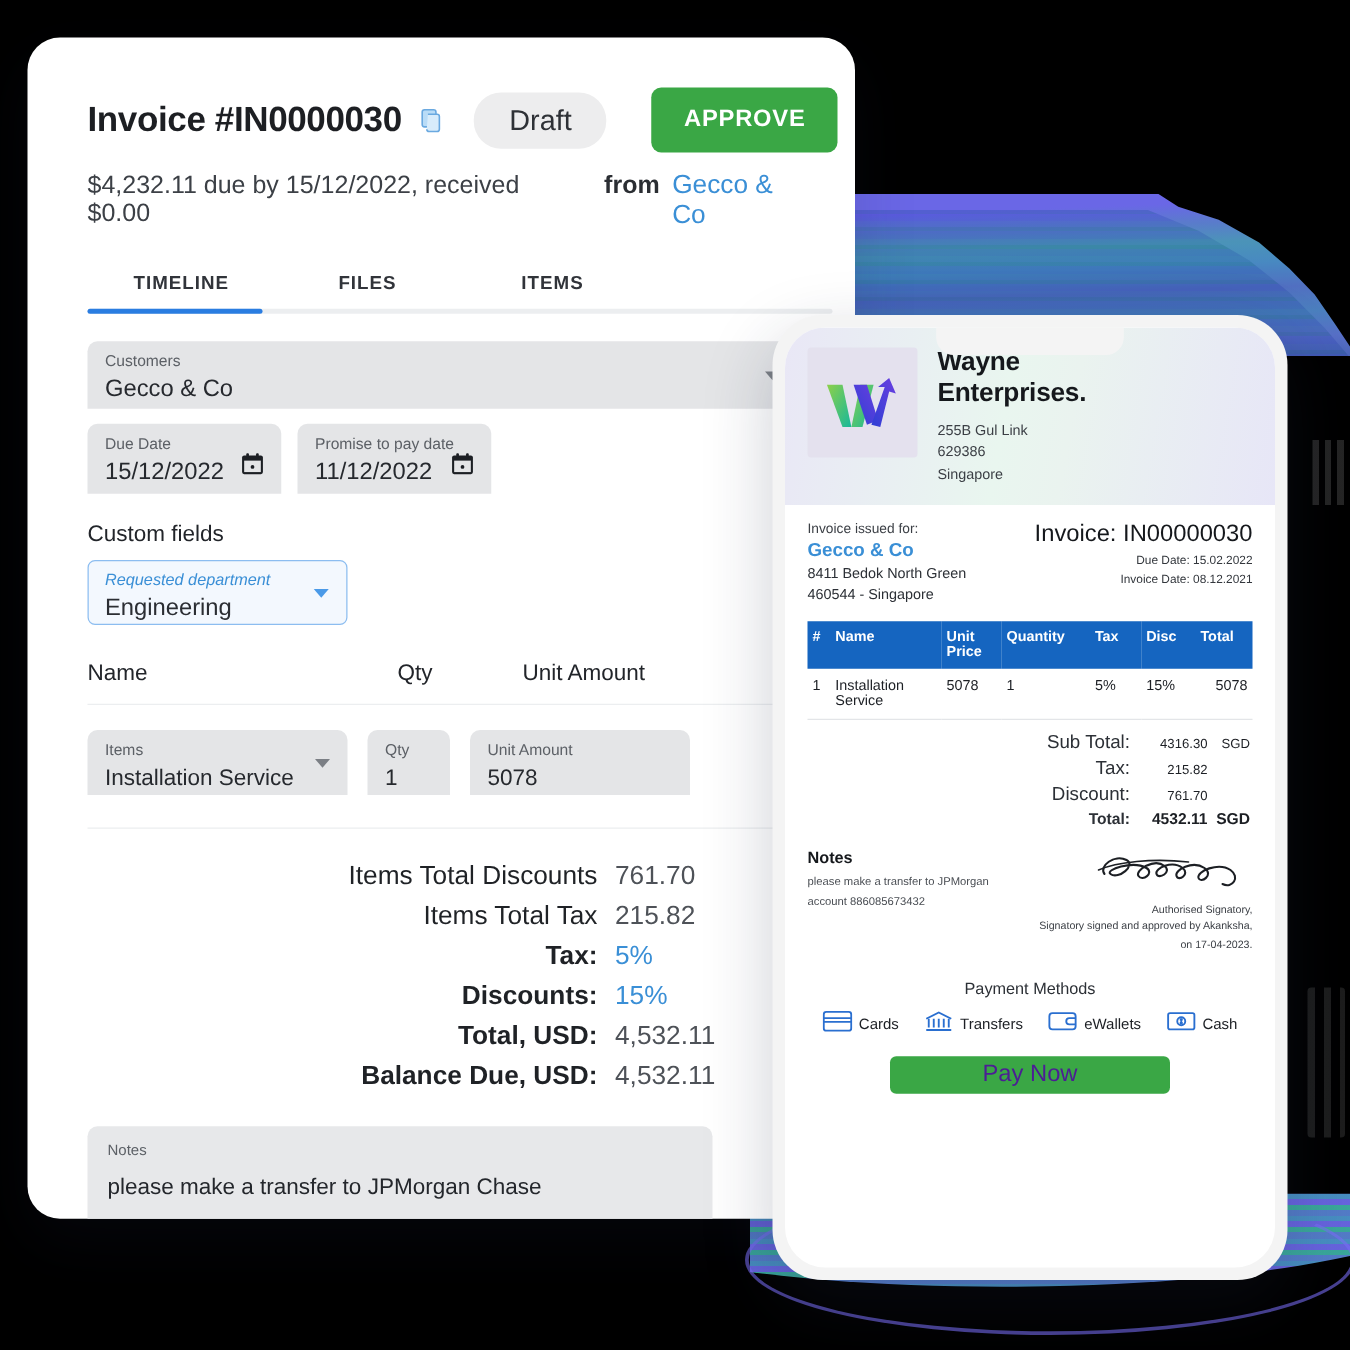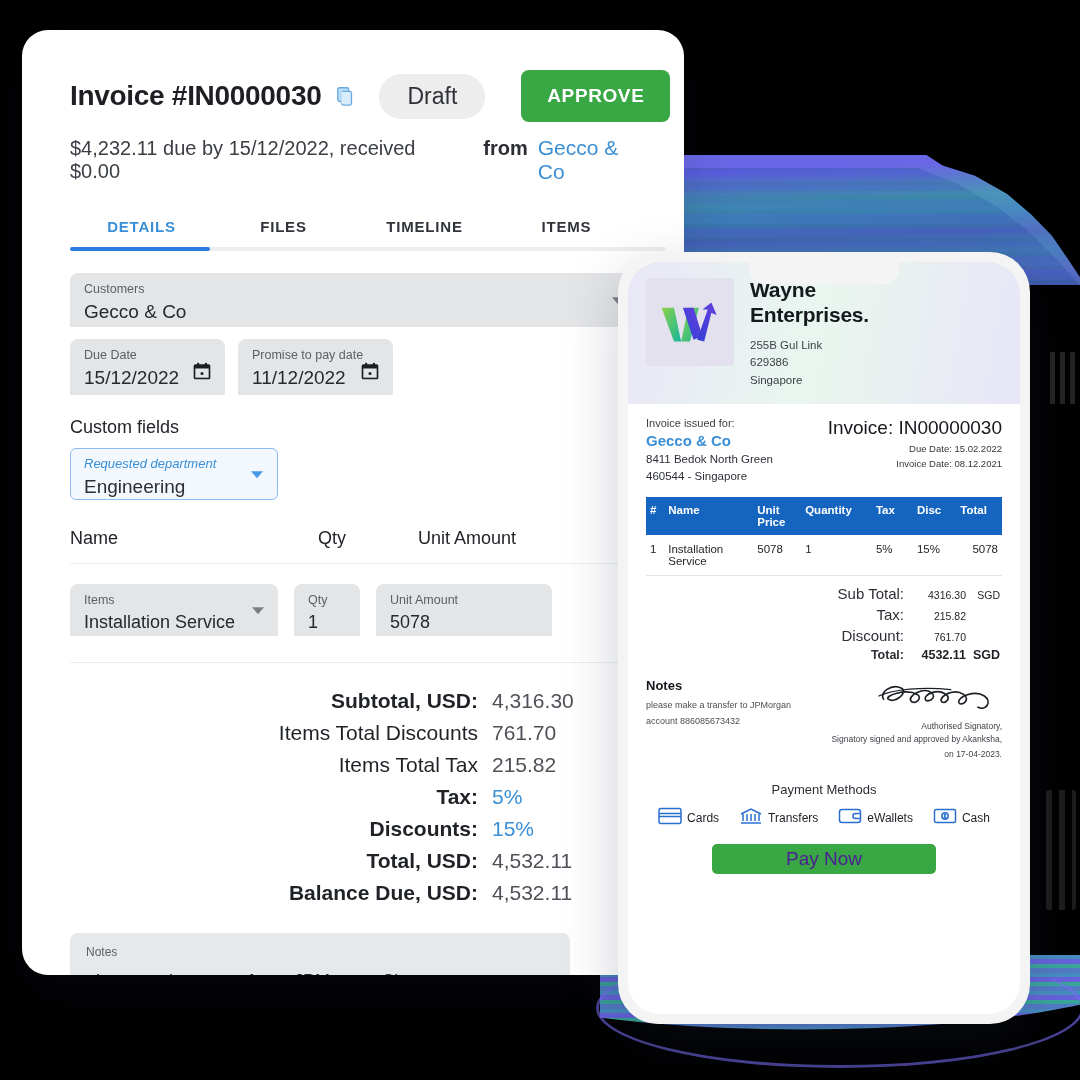--- a/index.html
+++ b/index.html
@@ -309,23 +309,22 @@
         <button class="approve-btn">APPROVE</button>
       </div>
 
       <div class="sub-row">
         <span class="sub-due">$4,232.11 due by 15/12/2022, received $0.00</span>
         <span class="sub-from">from</span>
         <span class="sub-company">Gecco &amp; Co</span>
       </div>
 
       <div class="tabs">
-        <div class="tab active">DETAILS</div>
+        <div class="tab">TIMELINE</div>
         <div class="tab">FILES</div>
-        <div class="tab">TIMELINE</div>
         <div class="tab">ITEMS</div>
         <div class="tabs-underline"></div>
         <div class="tabs-underline-active"></div>
       </div>
 
       <div class="field" id="customers-field">
         <div class="field-label">Customers</div>
         <div class="field-value">Gecco &amp; Co</div>
         <span class="chev"></span>
       </div>
@@ -389,24 +388,20 @@
         </div>
         <div class="field" id="item-unit-field">
           <div class="field-label">Unit Amount</div>
           <div class="field-value">5078</div>
         </div>
       </div>
 
       <div class="items-divider"></div>
 
       <div class="totals">
-        <div class="trow">
-          <span class="tlabel bold">Subtotal, USD:</span>
-          <span class="tvalue">4,316.30</span>
-        </div>
         <div class="trow">
           <span class="tlabel">Items Total Discounts</span>
           <span class="tvalue">761.70</span>
         </div>
         <div class="trow">
           <span class="tlabel">Items Total Tax</span>
           <span class="tvalue">215.82</span>
         </div>
         <div class="trow">
           <span class="tlabel bold">Tax:</span>

